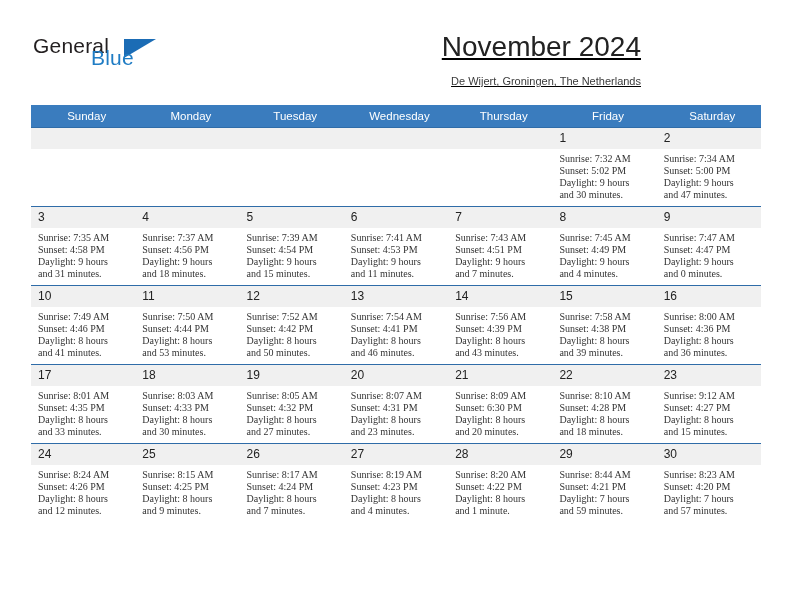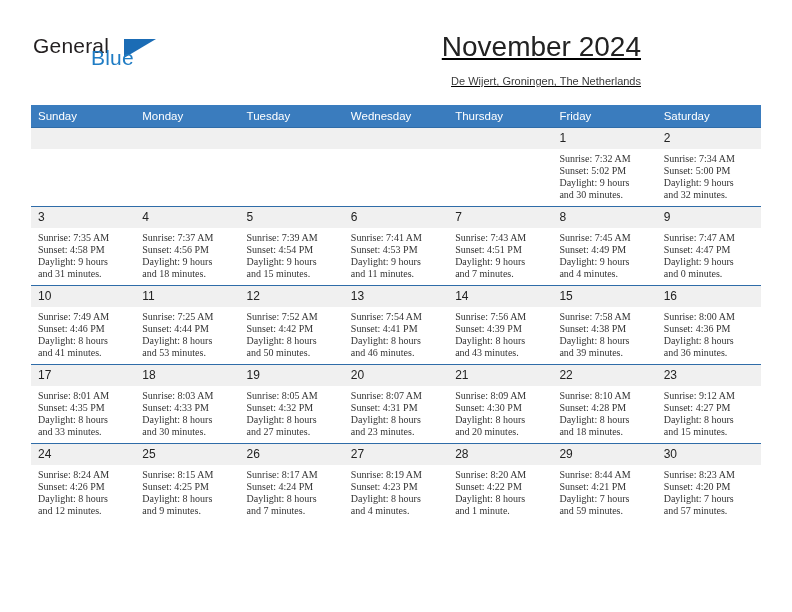--- a/index.html
+++ b/index.html
@@ -91,21 +91,21 @@
     top: 105px;
     width: 730px;
     border-collapse: collapse;
     table-layout: fixed;
   }
   .calendar th {
     background: #3a7cbe;
     color: #ffffff;
     font-size: 11.5px;
     font-weight: normal;
-    text-align: left;
+    text-align: center;
     padding: 5px 0 5px 7px;
     height: 10px;
     border: none;
     margin-left: 27px;
   }
   .calendar td {
     width: 104.28px;
     height: 78px;
     vertical-align: top;
     padding: 0;
@@ -200,21 +200,21 @@
             <div>Daylight: 9 hours</div>
             <div>and 30 minutes.</div>
           </div>
         </td>
         <td>
           <span class="daynum">2</span>
           <div class="details">
             <div>Sunrise: 7:34 AM</div>
             <div>Sunset: 5:00 PM</div>
             <div>Daylight: 9 hours</div>
-            <div>and 32 minutes.</div>
+            <div>and 47 minutes.</div>
           </div>
         </td>
       </tr>
 
       <tr class="week-row">
         <td>
           <span class="daynum">3</span>
           <div class="details">
             <div>Sunrise: 7:35 AM</div>
             <div>Sunset: 4:58 PM</div>
@@ -284,21 +284,21 @@
           <div class="details">
             <div>Sunrise: 7:49 AM</div>
             <div>Sunset: 4:46 PM</div>
             <div>Daylight: 8 hours</div>
             <div>and 41 minutes.</div>
           </div>
         </td>
         <td>
           <span class="daynum">11</span>
           <div class="details">
-            <div>Sunrise: 7:25 AM</div>
+            <div>Sunrise: 7:50 AM</div>
             <div>Sunset: 4:44 PM</div>
             <div>Daylight: 8 hours</div>
             <div>and 53 minutes.</div>
           </div>
         </td>
         <td>
           <span class="daynum">12</span>
           <div class="details">
             <div>Sunrise: 7:52 AM</div>
             <div>Sunset: 4:42 PM</div>
@@ -378,21 +378,21 @@
             <div>Sunrise: 8:07 AM</div>
             <div>Sunset: 4:31 PM</div>
             <div>Daylight: 8 hours</div>
             <div>and 23 minutes.</div>
           </div>
         </td>
         <td>
           <span class="daynum">21</span>
           <div class="details">
             <div>Sunrise: 8:09 AM</div>
-            <div>Sunset: 4:30 PM</div>
+            <div>Sunset: 6:30 PM</div>
             <div>Daylight: 8 hours</div>
             <div>and 20 minutes.</div>
           </div>
         </td>
         <td>
           <span class="daynum">22</span>
           <div class="details">
             <div>Sunrise: 8:10 AM</div>
             <div>Sunset: 4:28 PM</div>
             <div>Daylight: 8 hours</div>

